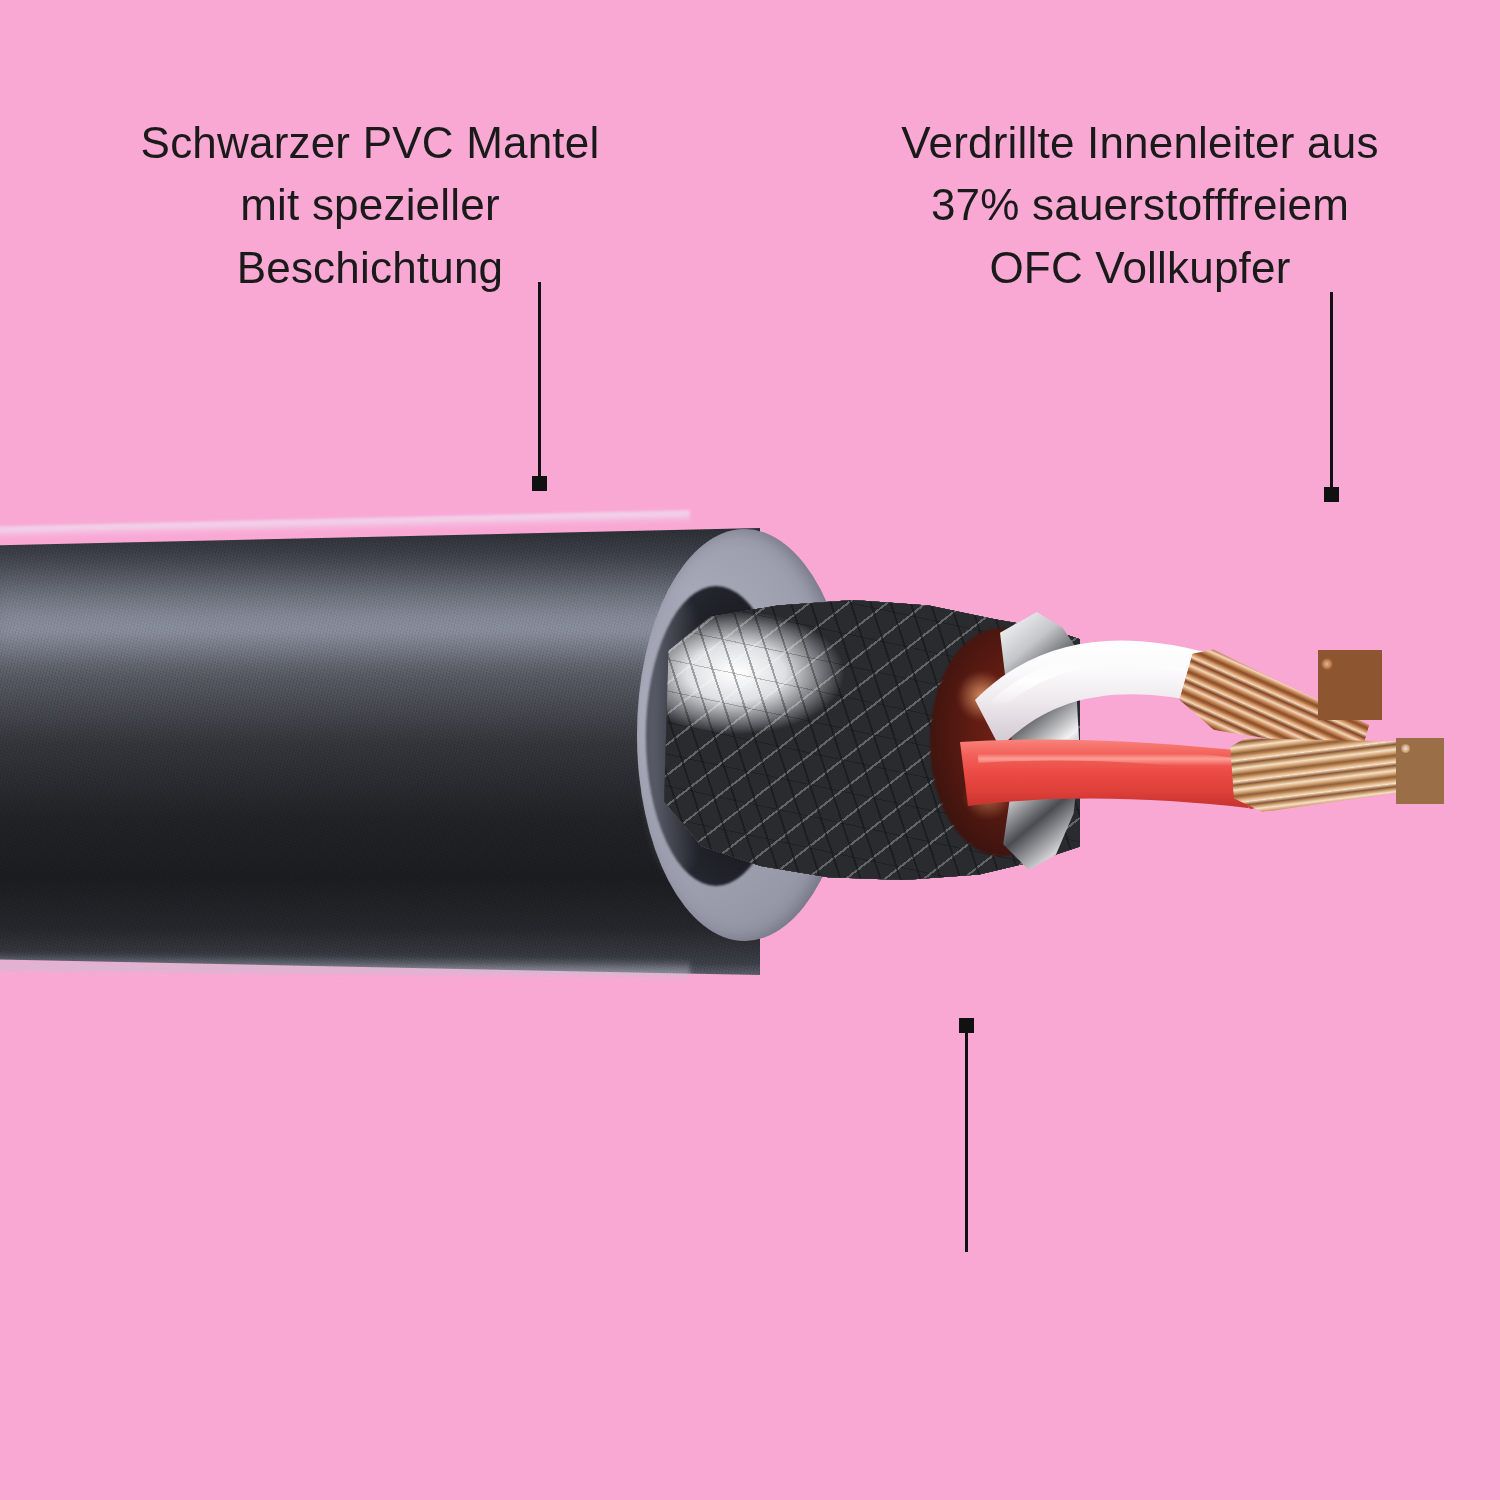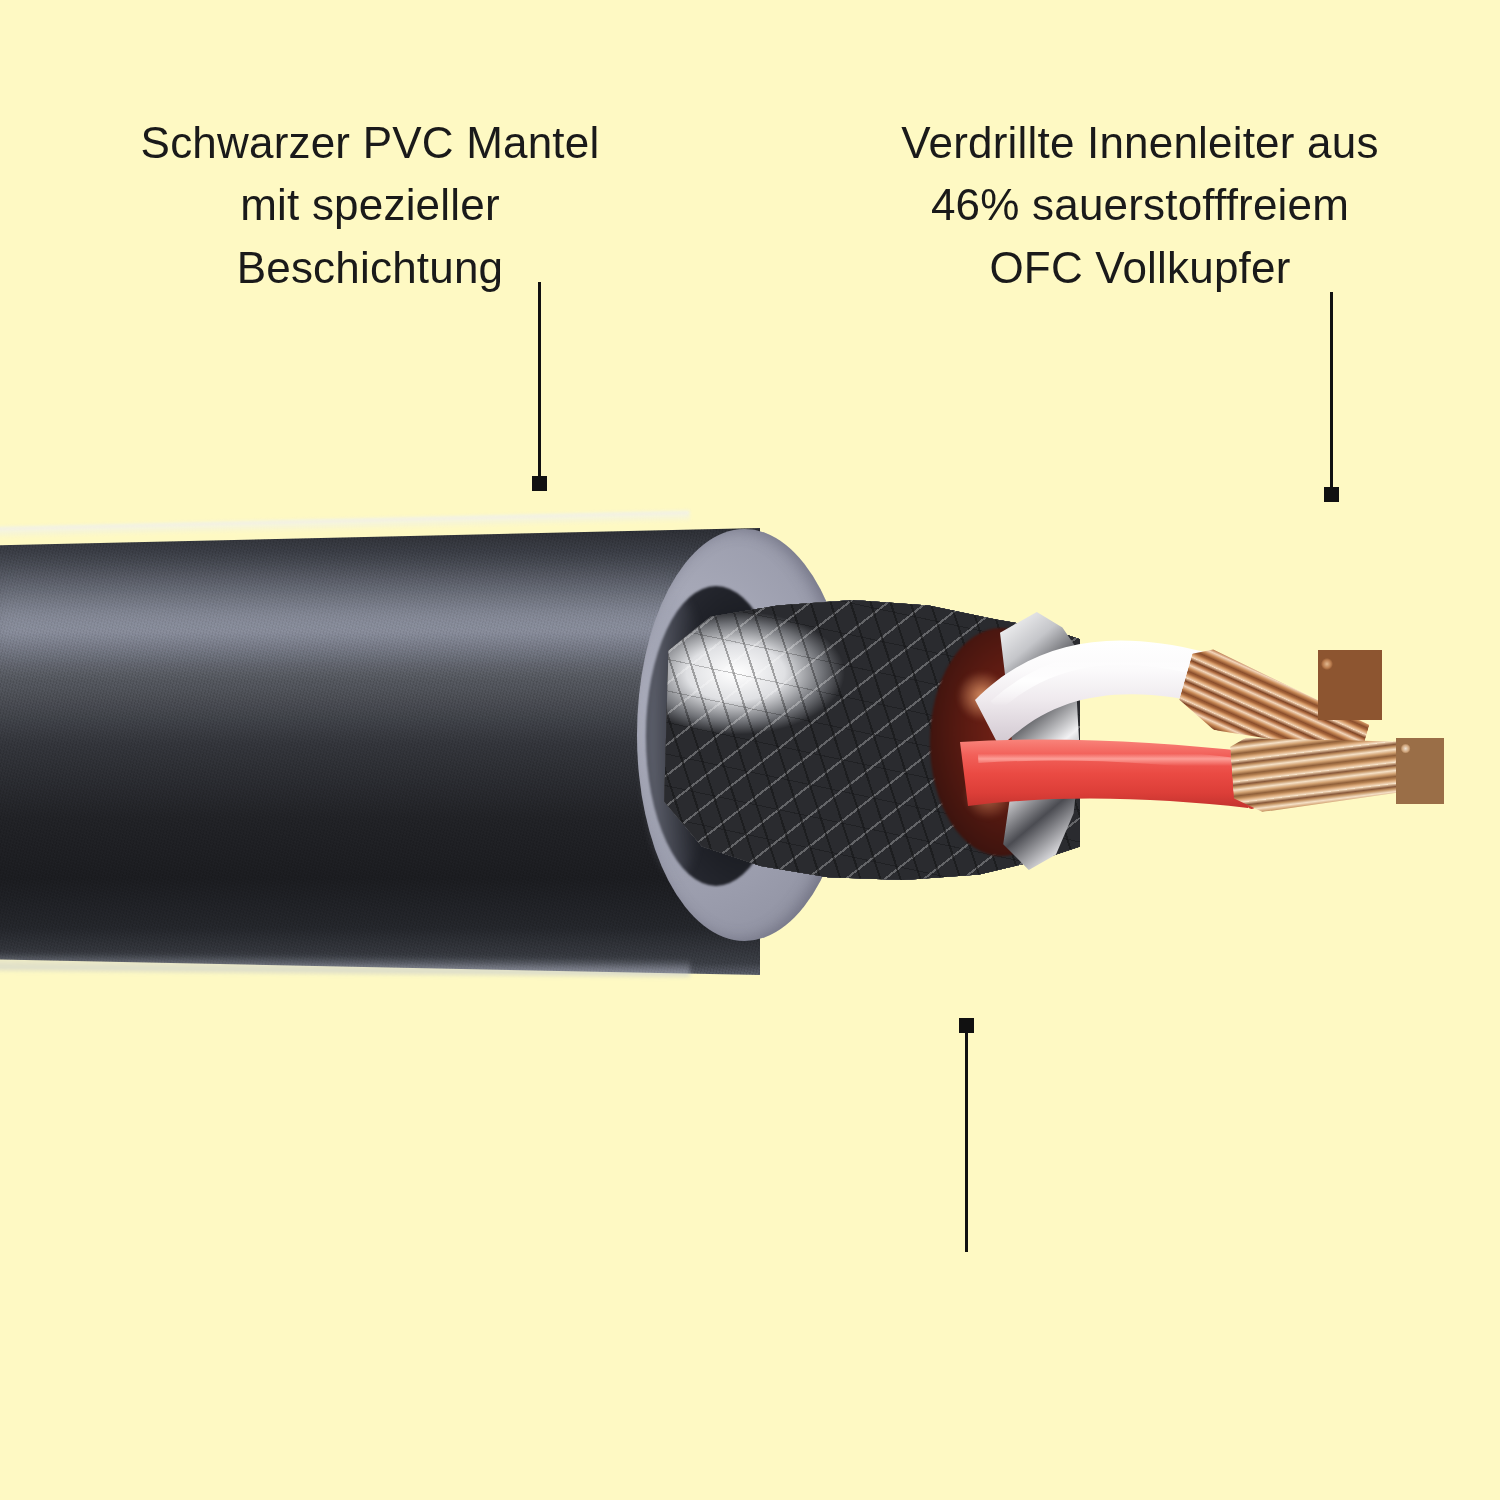--- a/index.html
+++ b/index.html
@@ -7,21 +7,21 @@
     padding: 0;
     background: #ffffff;
   }
   body {
     font-family: "Liberation Sans", sans-serif;
   }
   #stage {
     position: relative;
     width: 1500px;
     height: 1500px;
-    background: #fef9c3;
+    background: #f9a8d4;
     overflow: hidden;
   }
 
   
   .callout-label {
     position: absolute;
     text-align: center;
     color: #1a1a1a;
     font-family: "Liberation Sans", sans-serif;
     font-weight: 300;
@@ -407,21 +407,21 @@
     <div id="copper-red-ends"></div>
   </div>
 
   <div class="callout-label" id="label-jacket">Schwarzer PVC Mantel
 mit spezieller
 Beschichtung</div>
   <div class="leader" id="leader-jacket"></div>
   <div class="leader-dot" id="leader-jacket-dot"></div>
 
   <div class="callout-label" id="label-core">Verdrillte Innenleiter aus
-46% sauerstofffreiem
+37% sauerstofffreiem
 OFC Vollkupfer</div>
   <div class="leader" id="leader-core"></div>
   <div class="leader-dot" id="leader-core-dot"></div>
 
   <div class="leader" id="leader-shield"></div>
   <div class="leader-dot" id="leader-shield-dot"></div>
 
 </div>
 
 </body></html>

